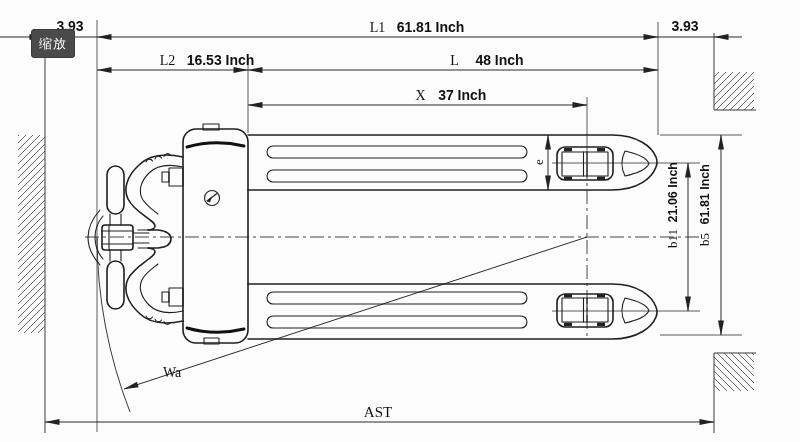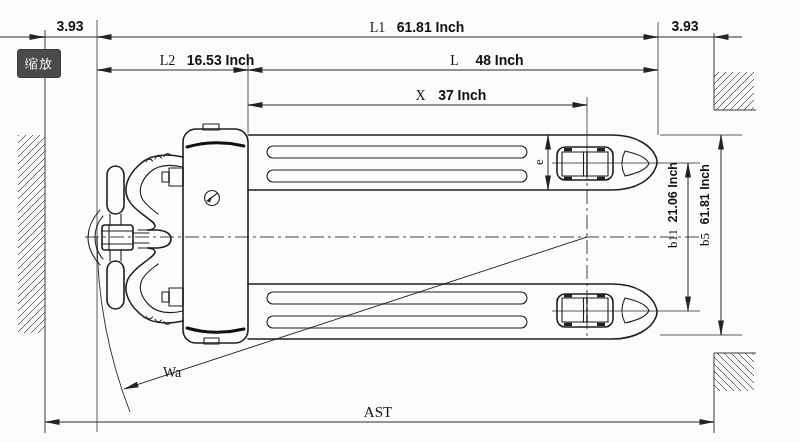--- a/index.html
+++ b/index.html
@@ -15,24 +15,24 @@
   .seam   {stroke:#111;stroke-width:3;fill:none;stroke-linecap:round;}
   .cline  {stroke:#444;stroke-width:1;fill:none;stroke-dasharray:14 4 3 4;}
   .tabfill{fill:#222;stroke:none;}
   
   text{fill:#111;}
   .num{font-family:"Liberation Sans",sans-serif;font-weight:bold;font-size:14px;}
   .lab{font-family:"Liberation Serif",serif;font-size:14px;}
   .lab-sm{font-family:"Liberation Serif",serif;font-size:13px;}
   .num-sm{font-family:"Liberation Sans",sans-serif;font-weight:bold;font-size:12.5px;}
   
-  .zoom-badge{position:absolute;left:17px;top:29px;width:42px;height:27px;
+  .zoom-badge{position:absolute;left:31px;top:29px;width:42px;height:27px;
     background:#4a4a4a;border:1px solid #3c3c3c;border-radius:3px;color:#fff;
     display:flex;align-items:center;justify-content:center;
-    font-size:13px;letter-spacing:1px;cursor:pointer;z-index:5;margin-top:20px;}
+    font-size:13px;letter-spacing:1px;cursor:pointer;z-index:5;}
 </style>
 </head>
 <body>
 
 <div class="stage">
 
   <svg width="800" height="442" viewBox="0 0 800 442">
     <defs>
       <marker id="arr" viewBox="0 0 16 8" refX="15.5" refY="4" markerWidth="16" markerHeight="8" orient="auto-start-reverse" markerUnits="userSpaceOnUse">
         <path d="M16 4 L1 1 L1 7 Z" fill="#222"></path>

